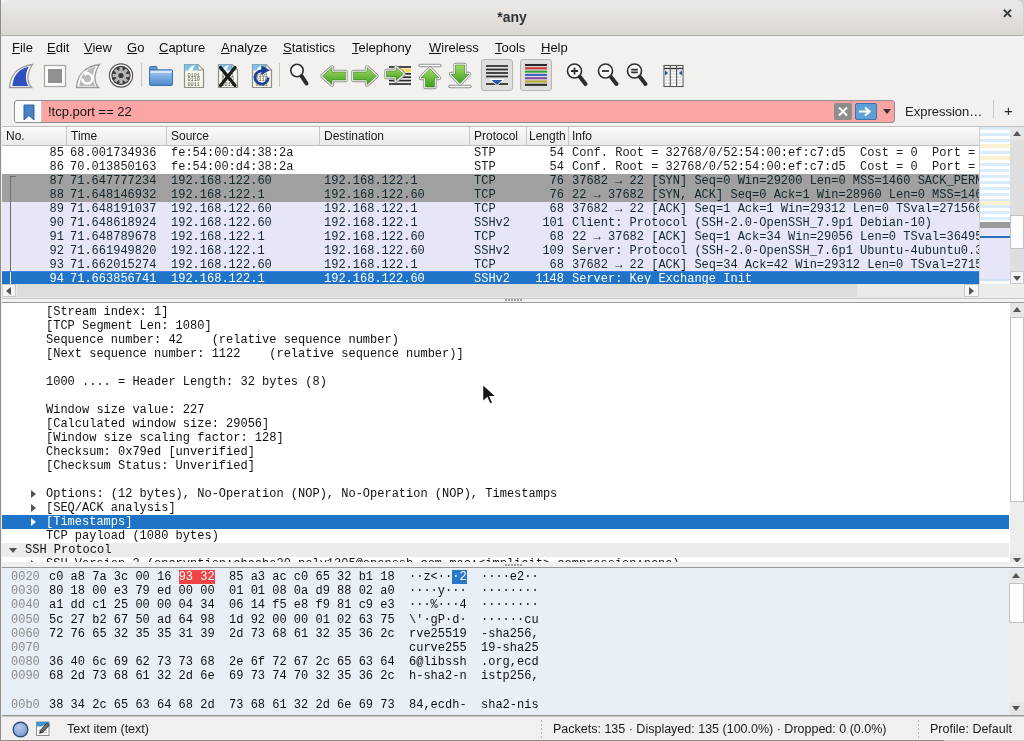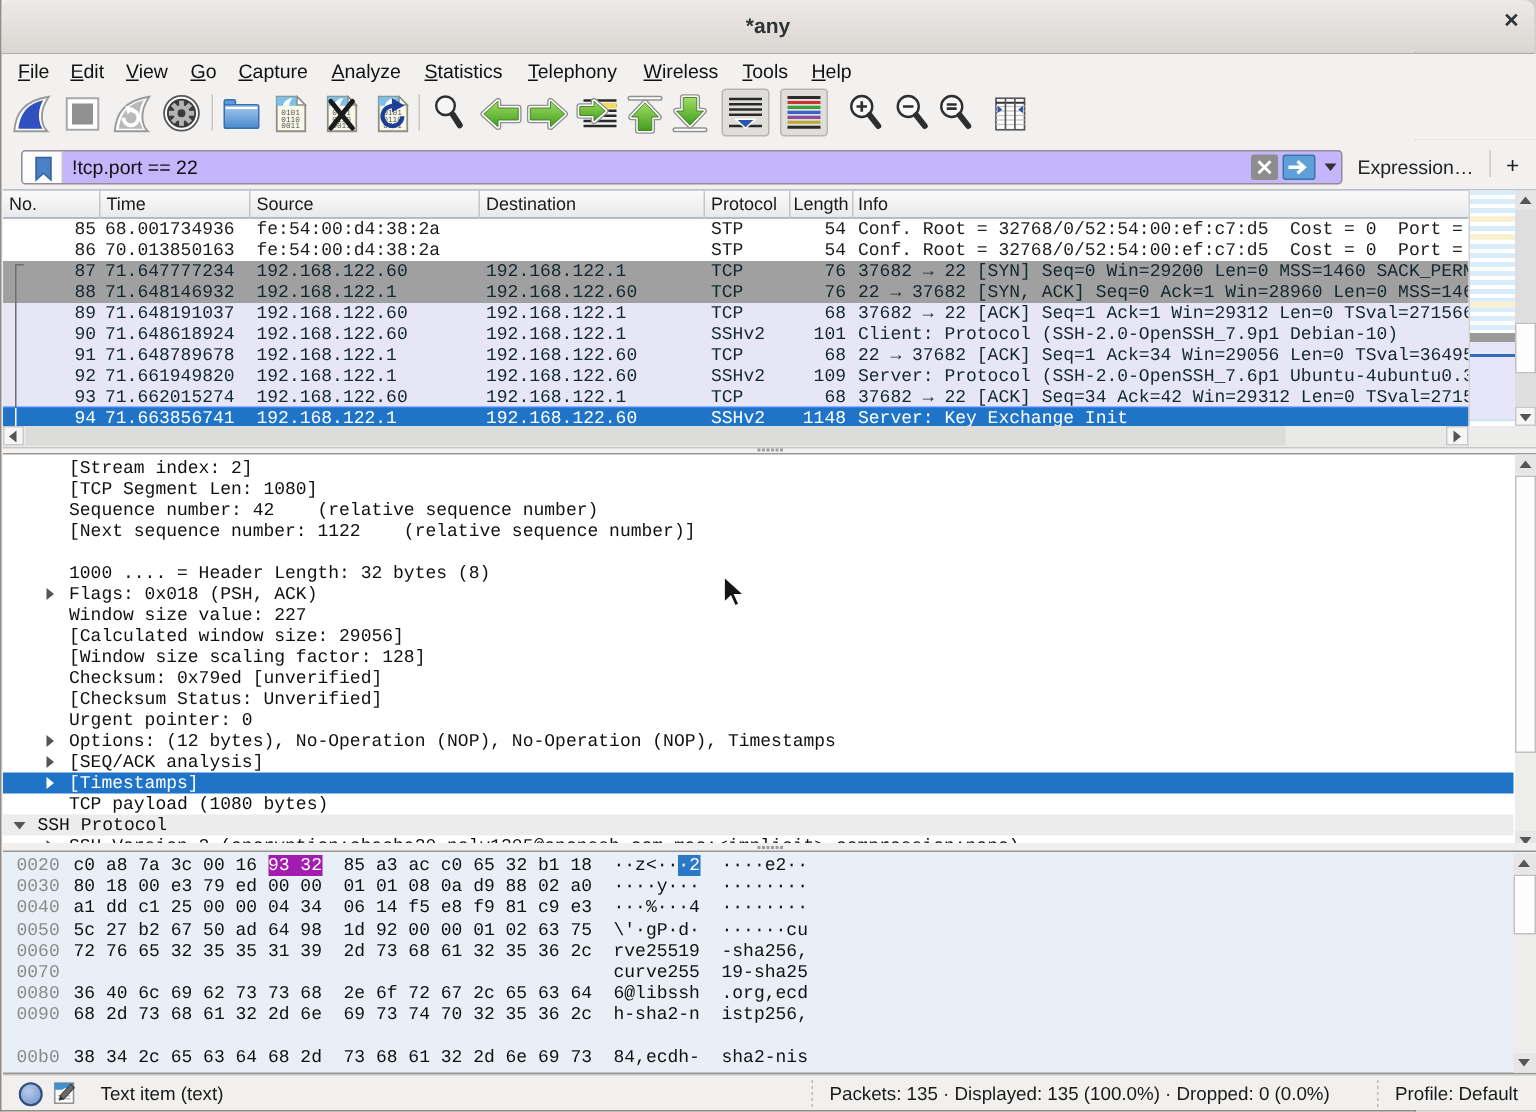--- a/index.html
+++ b/index.html
@@ -8,21 +8,21 @@
 #titlebar{position:absolute;left:0;top:0;width:1022px;height:36px;background:linear-gradient(#eceae8,#dad6d1);border-bottom:1px solid #b4aea6;border-radius:7px 7px 0 0}
 #title{position:absolute;left:0;top:9px;width:100%;text-align:center;font-size:14px;font-weight:bold;color:#2e3436}
 #close{position:absolute;right:10px;top:6px;font-size:13px;color:#2e3436;font-weight:bold}
 #menubar{position:absolute;left:1px;top:36px;width:1022px;height:22px;background:#f2f1f0}
 .mi{position:absolute;top:4px;font-size:13px;color:#111}
 #toolbar{position:absolute;left:1px;top:58px;width:1022px;height:35px;background:#f2f1f0}
 .tbsep{position:absolute;top:5px;width:1px;height:24px;background:#c9c6c2}
 .tbtn{position:absolute;top:3px;width:30px;height:30px;border-radius:3px}
 .pressed{background:#e0dedb;border:1px solid #b8b4b0}
 #filterbar{position:absolute;left:1px;top:93px;width:1022px;height:34px;background:#f2f1f0;border-bottom:1px solid #c3c0bc}
-#fbox{position:absolute;left:12px;top:7px;width:881px;height:23px;border:1px solid #8f8f8f;border-radius:3px;background:#c4b5fd;overflow:hidden}
+#fbox{position:absolute;left:12px;top:7px;width:881px;height:23px;border:1px solid #8f8f8f;border-radius:3px;background:#fca5a5;overflow:hidden}
 #fbook{position:absolute;left:0;top:0;width:27px;height:21px;background:#fcfcfc;border-right:1px solid #c8c8c8}
 #ftext{position:absolute;left:33px;top:3px;font:13px "Liberation Sans",sans-serif;color:#101010}
 #fexpr{position:absolute;left:903px;top:11px;font-size:13px;color:#222}
 #fplus{position:absolute;left:1002px;top:9px;font-size:15px;color:#222}
 #fsep2{position:absolute;left:991px;top:7px;width:1px;height:18px;background:#ccc9c5}
 #plist{position:absolute;left:1px;top:127px;width:1022px;height:173px;background:#3b82f6;font:12px "Liberation Mono",monospace}
 #phead{position:absolute;left:0;top:0;width:1022px;height:19px;background:linear-gradient(#fbfbfb,#e9e9e9);border-bottom:1px solid #bdbdbd;font-family:"Liberation Sans",sans-serif;font-size:12px;color:#1a1a1a}
 .hc{position:absolute;top:2px}
 .hsep{position:absolute;top:0;width:1px;height:19px;background:#c6c6c6}
 .prow{position:absolute;left:0;width:978px;height:14px;line-height:14px;white-space:pre;overflow:hidden}
@@ -41,21 +41,21 @@
 #pcorner{position:absolute;left:977px;top:157px;width:45px;height:14px;background:#ececeb}
 .sbarrow{position:absolute;width:0;height:0}
 #details{position:absolute;left:1px;top:302px;width:1022px;height:260px;background:#fff;border-top:1px solid #989898;overflow:hidden;font:12px "Liberation Mono",monospace;color:#101010}
 .drow{position:absolute;left:0;width:1007px;height:14px;line-height:14px;white-space:pre}
 .drow.sel{background:#2074c8;color:#fff}
 .drow.shade{background:#ececec}
 #dvscroll{position:absolute;left:1008px;top:0;width:14px;height:264px;background:#ededec}
 #hexpane{position:absolute;left:1px;top:567px;width:1022px;height:149px;background:#e8eff7;border-top:1px solid #989898;border-bottom:1px solid #989898;font:12px "Liberation Mono",monospace}
 .xrow{position:absolute;left:0;width:1000px;height:14px;line-height:14px;white-space:pre;color:#101010}
 .xoff{color:#8a8a8a}
-.xsel{background:#a21caf;color:#fff}
+.xsel{background:#ef4444;color:#fff}
 .xsel2{background:#2a78c8;color:#fff}
 #xvscroll{position:absolute;left:1007px;top:1px;width:15px;height:146px;background:#ededec}
 #statusbar{position:absolute;left:1px;top:716px;width:1022px;height:24px;background:#f1f0ee;border-top:1px solid #c8c5c1;font-size:12.5px;color:#1a1a1a}
 .dotsep{position:absolute;top:3px;width:1px;height:18px;background:repeating-linear-gradient(#bbb 0 2px,transparent 2px 4px)}
 svg{display:block}
 
 </style></head><body>
 <div id="win">
 <div id="titlebar">
       <div id="title">*any</div>
@@ -366,32 +366,30 @@
     <div class="abs" style="left:516px;top:299px;width:2px;height:2px;background:#9e9e9e"></div>
     <div class="abs" style="left:519px;top:299px;width:2px;height:2px;background:#9e9e9e"></div>
 <div class="abs" style="left:1px;top:562px;width:1022px;height:5px;background:#f1f0ef"></div>
 <div class="abs" style="left:504px;top:564px;width:2px;height:2px;background:#9e9e9e"></div>
     <div class="abs" style="left:507px;top:564px;width:2px;height:2px;background:#9e9e9e"></div>
     <div class="abs" style="left:510px;top:564px;width:2px;height:2px;background:#9e9e9e"></div>
     <div class="abs" style="left:513px;top:564px;width:2px;height:2px;background:#9e9e9e"></div>
     <div class="abs" style="left:516px;top:564px;width:2px;height:2px;background:#9e9e9e"></div>
     <div class="abs" style="left:519px;top:564px;width:2px;height:2px;background:#9e9e9e"></div>
 <div id="details">
-<div class="drow" style="top:2px"><span style="position:absolute;left:44px">[Stream index: 2]</span></div>
+<div class="drow" style="top:2px"><span style="position:absolute;left:44px">[Stream index: 1]</span></div>
 <div class="drow" style="top:16px"><span style="position:absolute;left:44px">[TCP Segment Len: 1080]</span></div>
 <div class="drow" style="top:30px"><span style="position:absolute;left:44px">Sequence number: 42    (relative sequence number)</span></div>
 <div class="drow" style="top:44px"><span style="position:absolute;left:44px">[Next sequence number: 1122    (relative sequence number)]</span></div>
 <div class="drow" style="top:72px"><span style="position:absolute;left:44px">1000 .... = Header Length: 32 bytes (8)</span></div>
-<div class="drow" style="top:86px"><div style="position:absolute;left:29px;top:3px;width:0;height:0;border-left:5px solid #555;border-top:4px solid transparent;border-bottom:4px solid transparent"></div><span style="position:absolute;left:44px">Flags: 0x018 (PSH, ACK)</span></div>
 <div class="drow" style="top:100px"><span style="position:absolute;left:44px">Window size value: 227</span></div>
 <div class="drow" style="top:114px"><span style="position:absolute;left:44px">[Calculated window size: 29056]</span></div>
 <div class="drow" style="top:128px"><span style="position:absolute;left:44px">[Window size scaling factor: 128]</span></div>
 <div class="drow" style="top:142px"><span style="position:absolute;left:44px">Checksum: 0x79ed [unverified]</span></div>
 <div class="drow" style="top:156px"><span style="position:absolute;left:44px">[Checksum Status: Unverified]</span></div>
-<div class="drow" style="top:170px"><span style="position:absolute;left:44px">Urgent pointer: 0</span></div>
 <div class="drow" style="top:184px"><div style="position:absolute;left:29px;top:3px;width:0;height:0;border-left:5px solid #555;border-top:4px solid transparent;border-bottom:4px solid transparent"></div><span style="position:absolute;left:44px">Options: (12 bytes), No-Operation (NOP), No-Operation (NOP), Timestamps</span></div>
 <div class="drow" style="top:198px"><div style="position:absolute;left:29px;top:3px;width:0;height:0;border-left:5px solid #555;border-top:4px solid transparent;border-bottom:4px solid transparent"></div><span style="position:absolute;left:44px">[SEQ/ACK analysis]</span></div>
 <div class="drow sel" style="top:212px"><div style="position:absolute;left:29px;top:3px;width:0;height:0;border-left:5px solid #fff;border-top:4px solid transparent;border-bottom:4px solid transparent"></div><span style="position:absolute;left:44px">[Timestamps]</span></div>
 <div class="drow" style="top:226px"><span style="position:absolute;left:44px">TCP payload (1080 bytes)</span></div>
 <div class="drow shade" style="top:240px"><div style="position:absolute;left:7px;top:5px;width:0;height:0;border-top:5px solid #555;border-left:4px solid transparent;border-right:4px solid transparent"></div><span style="position:absolute;left:23px">SSH Protocol</span></div>
 <div class="drow" style="top:254px"><div style="position:absolute;left:29px;top:3px;width:0;height:0;border-left:5px solid #555;border-top:4px solid transparent;border-bottom:4px solid transparent"></div><span style="position:absolute;left:44px">SSH Version 2 (encryption:chacha20-poly1305@openssh.com mac:&lt;implicit&gt; compression:none)</span></div>
 <div id="dvscroll">
         <div class="abs" style="left:0;top:0;width:14px;height:13px;background:#e6e6e6"></div>
         <div class="sbarrow" style="left:3px;top:4px;border-left:4px solid transparent;border-right:4px solid transparent;border-bottom:5px solid #555"></div>
         <div class="abs" style="left:0;top:14px;width:14px;height:185px;background:#fdfdfd;border:1px solid #c0c0c0"></div>

